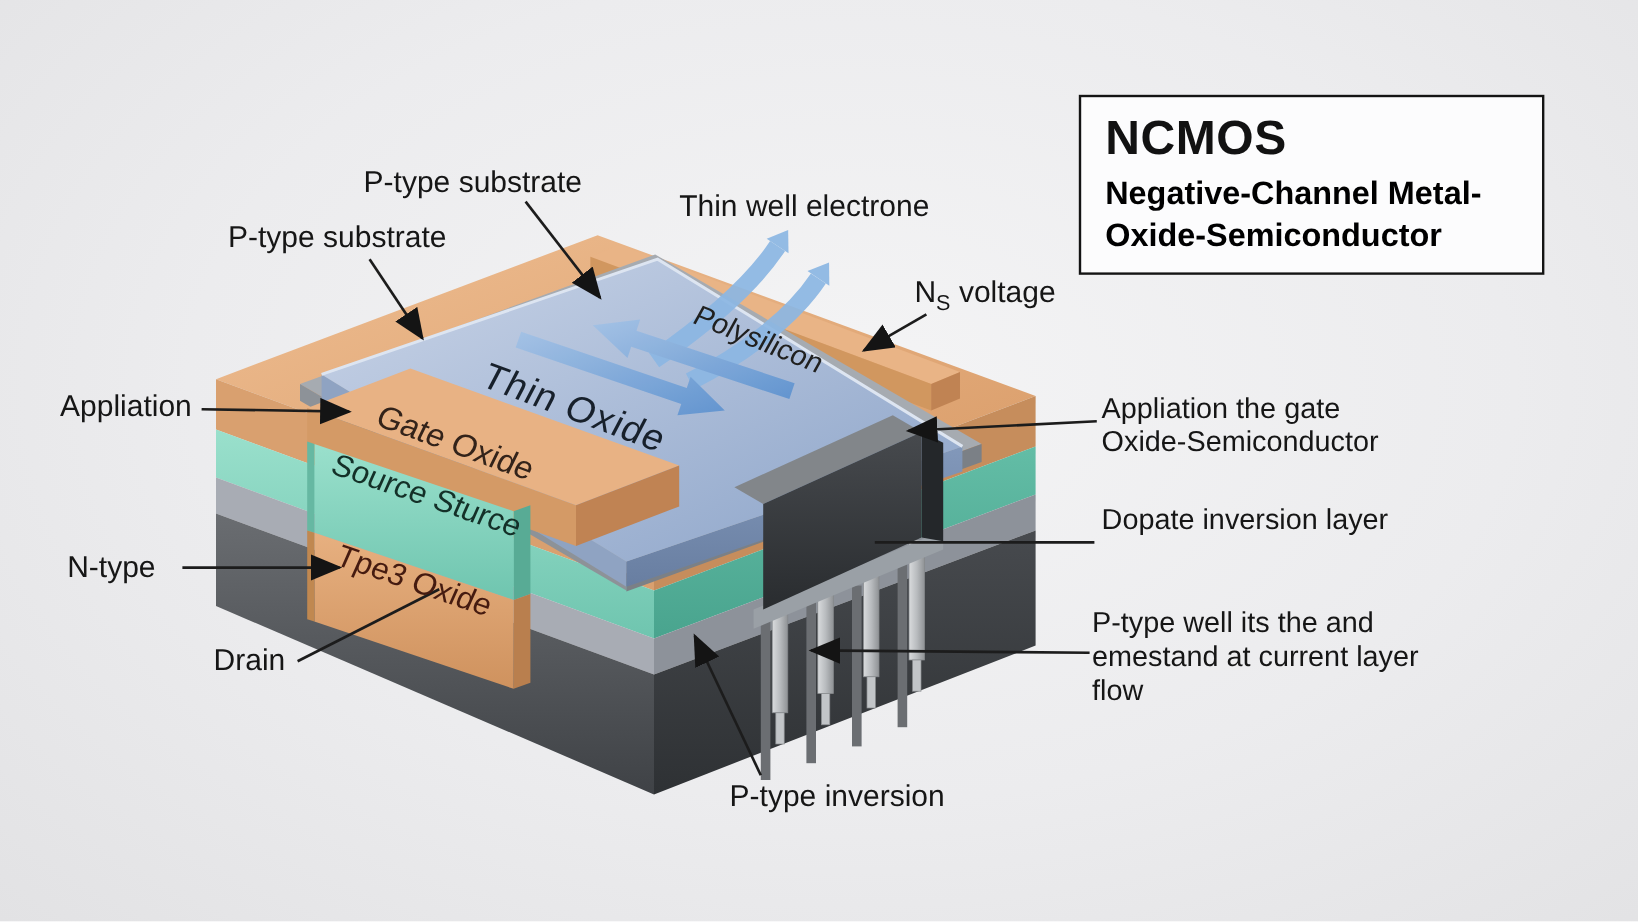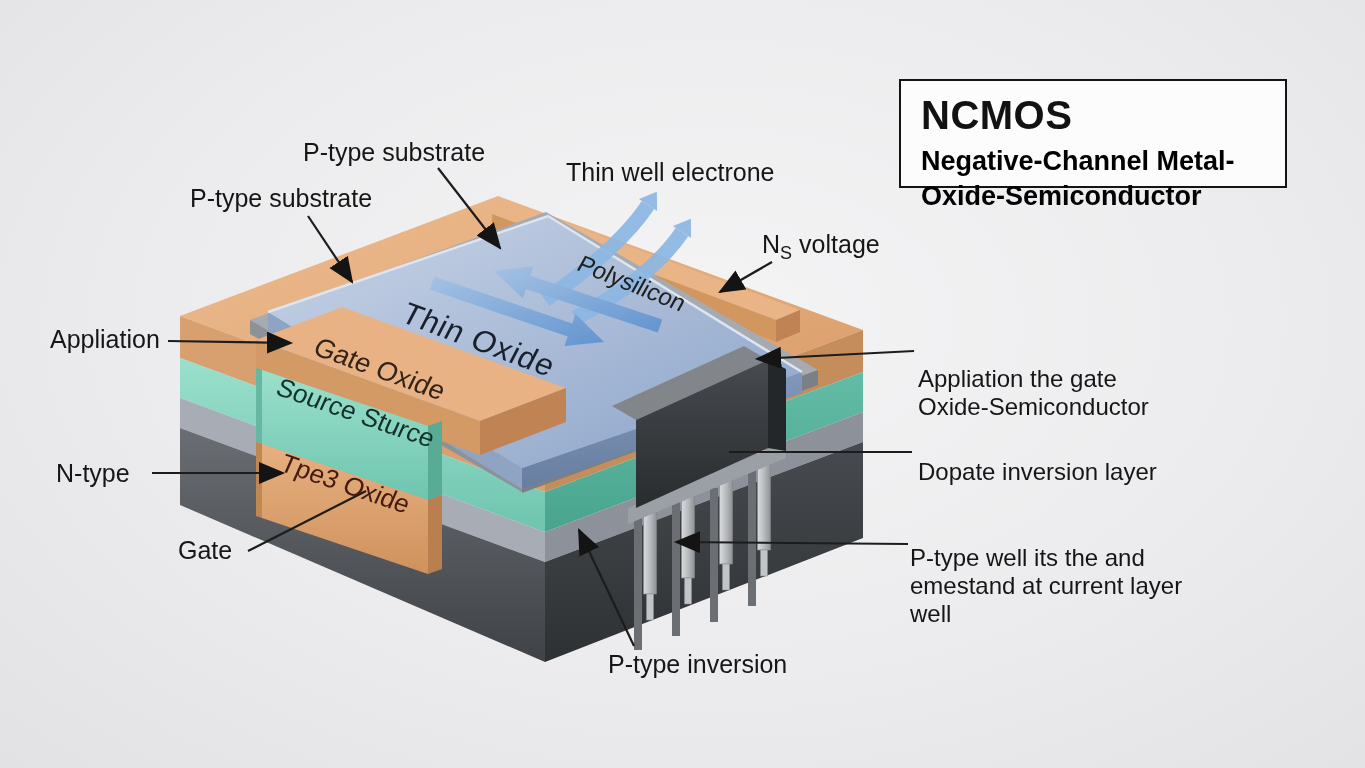--- a/index.html
+++ b/index.html
@@ -5,29 +5,29 @@
   html,body{margin:0;padding:0;}
   body{font-family:"Liberation Sans", sans-serif;}
   .stage{
     position:relative;width:1365px;height:768px;overflow:hidden;
     background:radial-gradient(ellipse at 52% 42%, #f4f4f5 0%, #ececee 55%, #e2e2e4 100%);
   }
   .stage svg{position:absolute;left:0;top:0;}
   .label{
     position:absolute;color:#161616;font-size:25px;line-height:27px;white-space:nowrap;
   }
-  .label.small{font-size:24px;line-height:28px;margin-top:38px;}
+  .label.small{font-size:24px;line-height:28px;}
   .rot{position:absolute;transform-origin:left top;color:#1c1c20;white-space:nowrap;}
   .t-thin{left:412px;top:296px;font-size:31px;transform:rotate(20.5deg) skewX(-7deg);color:#17202b;letter-spacing:1px;}
   .t-poly{left:586px;top:250px;font-size:24px;transform:rotate(22deg) skewX(-7deg);color:#20201f;}
   .t-gate{left:322px;top:332px;font-size:27px;transform:rotate(20deg) skewX(-6deg);color:#33231a;}
   .t-source{left:284px;top:372px;font-size:26px;transform:rotate(19deg) skewX(-5deg);color:#143028;}
   .t-tpe3{left:288px;top:448px;font-size:26px;transform:rotate(19deg) skewX(-5deg);color:#451b10;}
   .titlebox{
-    position:absolute;left:899px;top:79px;width:388px;height:109px;box-sizing:border-box;
+    position:absolute;left:899px;top:79px;width:388px;height:150px;box-sizing:border-box;
     background:#fcfcfd;border:2.5px solid #141414;padding:12px 20px 0 20px;
   }
   .titlebox .acro{font-size:40px;font-weight:bold;color:#121212;letter-spacing:.5px;}
   .titlebox .sub{font-size:27px;font-weight:bold;color:#000000;line-height:35px;margin-top:6px;}
   .ns-label sub{vertical-align:sub;font-size:18px;}
   .ns-rest{margin-left:7px;}
 </style>
 </head>
 <body>
 
@@ -188,34 +188,34 @@
 <div class="rot t-gate">Gate Oxide</div>
 <div class="rot t-source">Source Sturce</div>
 <div class="rot t-tpe3">Tpe3 Oxide</div>
 
 <div class="label" style="left:303px;top:139px;">P-type substrate</div>
 <div class="label" style="left:190px;top:185px;">P-type substrate</div>
 <div class="label" style="left:566px;top:159px;">Thin well electrone</div>
 <div class="label ns-label" style="left:762px;top:231px;"><span>N</span><sub>S</sub><span class="ns-rest">voltage</span></div>
 <div class="label" style="left:50px;top:326px;">Appliation</div>
 <div class="label" style="left:56px;top:460px;">N-type</div>
-<div class="label" style="left:178px;top:537px;">Gate</div>
+<div class="label" style="left:178px;top:537px;">Drain</div>
 <div class="label" style="left:608px;top:651px;">P-type inversion</div>
 
 <div class="label small" style="left:918px;top:327px;">
   <div>Appliation the gate</div>
   <div>Oxide-Semiconductor</div>
 </div>
 <div class="label small" style="left:918px;top:420px;">
   <div>Dopate inversion layer</div>
 </div>
 <div class="label small" style="left:910px;top:506px;">
   <div>P-type well its the and</div>
   <div>emestand at current layer</div>
-  <div>well</div>
+  <div>flow</div>
 </div>
 
 <div class="titlebox">
   <div class="acro">NCMOS</div>
   <div class="sub">
     <div>Negative-Channel Metal-</div>
     <div>Oxide-Semiconductor</div>
   </div>
 </div>
 

